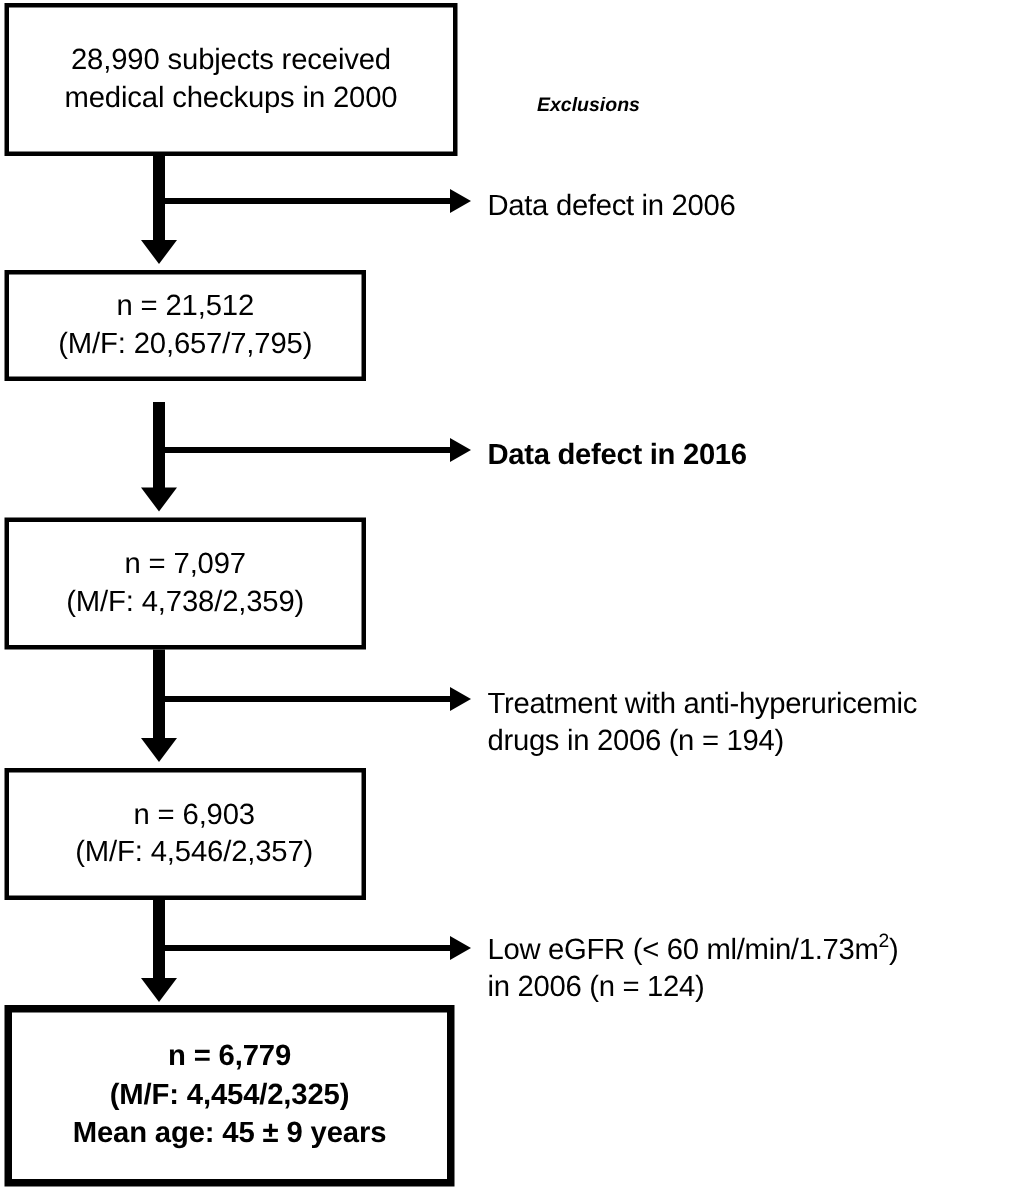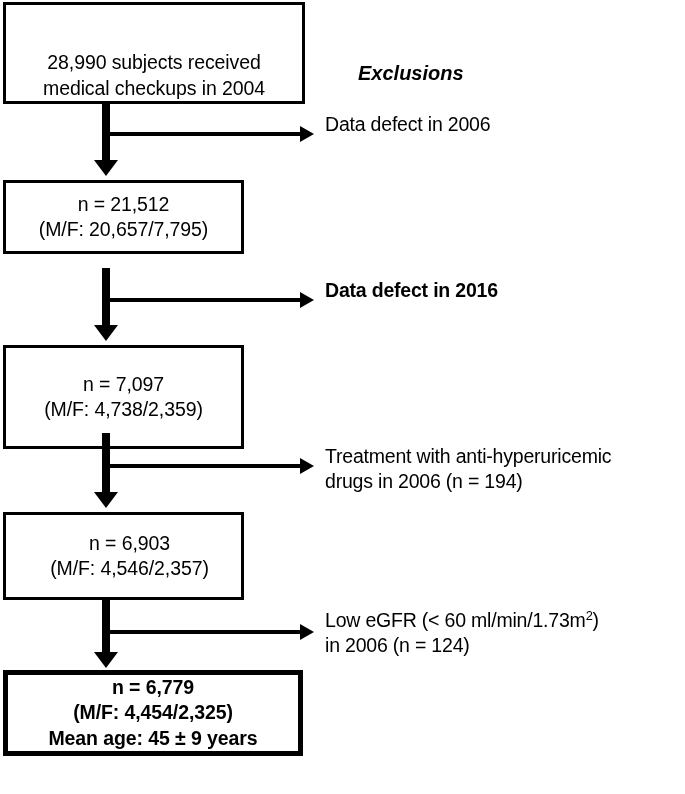--- a/index.html
+++ b/index.html
@@ -36,25 +36,25 @@
   }
   .node-box.final {
     border-width: 5px;
     font-weight: bold;
   }
   .node-line {
     display: block;
     white-space: nowrap;
   }
 
-  #box-enrolled { left: 3px;  top: 2px;   width: 302px; height: 102px; justify-content: flex-end; }
+  #box-enrolled { left: 3px;  top: 2px;   width: 302px; height: 102px; }
   #box-stage1   { left: 3px;  top: 180px; width: 241px; height: 74px;  }
-  #box-stage2   { left: 3px;  top: 345px; width: 241px; height: 104px;  }
+  #box-stage2   { left: 3px;  top: 345px; width: 241px; height: 88px;  }
   #box-stage3   { left: 3px;  top: 512px; width: 241px; height: 88px; padding-left: 12px;  }
-  #box-final    { left: 3px;  top: 670px; width: 300px; height: 86px; }
+  #box-final    { left: 3px;  top: 670px; width: 300px; height: 121px; }
 
   
   .trunk {
     position: absolute;
     left: 102px;
     width: 8px;
     background: #000000;
   }
   .trunk-head {
     position: absolute;
@@ -96,47 +96,48 @@
   #branch-3      { top: 464px; width: 196px; }
   #branch-head-3 { top: 458px; left: 300px; }
   #branch-4      { top: 630px; width: 196px; }
   #branch-head-4 { top: 624px; left: 300px; }
 
   
   .excl-heading {
     position: absolute;
     left: 358px;
     top: 62px;
-    font-size: 20px;
+    font-size: 13px;
     font-weight: bold;
     font-style: italic;
     letter-spacing: 0px;
   }
   .excl-label {
     position: absolute;
     left: 325px;
     font-size: 19.5px;
     line-height: 1.30;
     letter-spacing: -0.2px;
+    margin-top: 13px;
   }
   #excl-1 { top: 112px; }
   #excl-2 { top: 278px; font-weight: bold; }
   #excl-3 { top: 444px; }
   #excl-4 { top: 608px; }
   .excl-line { display: block; white-space: nowrap; }
   sup { font-size: 0.66em; vertical-align: super; line-height: 0; }
 </style>
 </head>
 <body>
 
 <div id="flowchart">
 
   <div class="node-box" id="box-enrolled">
     <span class="node-line">28,990 subjects received</span>
-    <span class="node-line">medical checkups in 2004</span>
+    <span class="node-line">medical checkups in 2000</span>
   </div>
 
   <div class="trunk" id="trunk-1"></div>
   <div class="trunk-head" id="trunk-head-1"></div>
   <div class="branch" id="branch-1"></div>
   <div class="branch-head" id="branch-head-1"></div>
 
   <div class="excl-heading">Exclusions</div>
 
   <div class="excl-label" id="excl-1">

